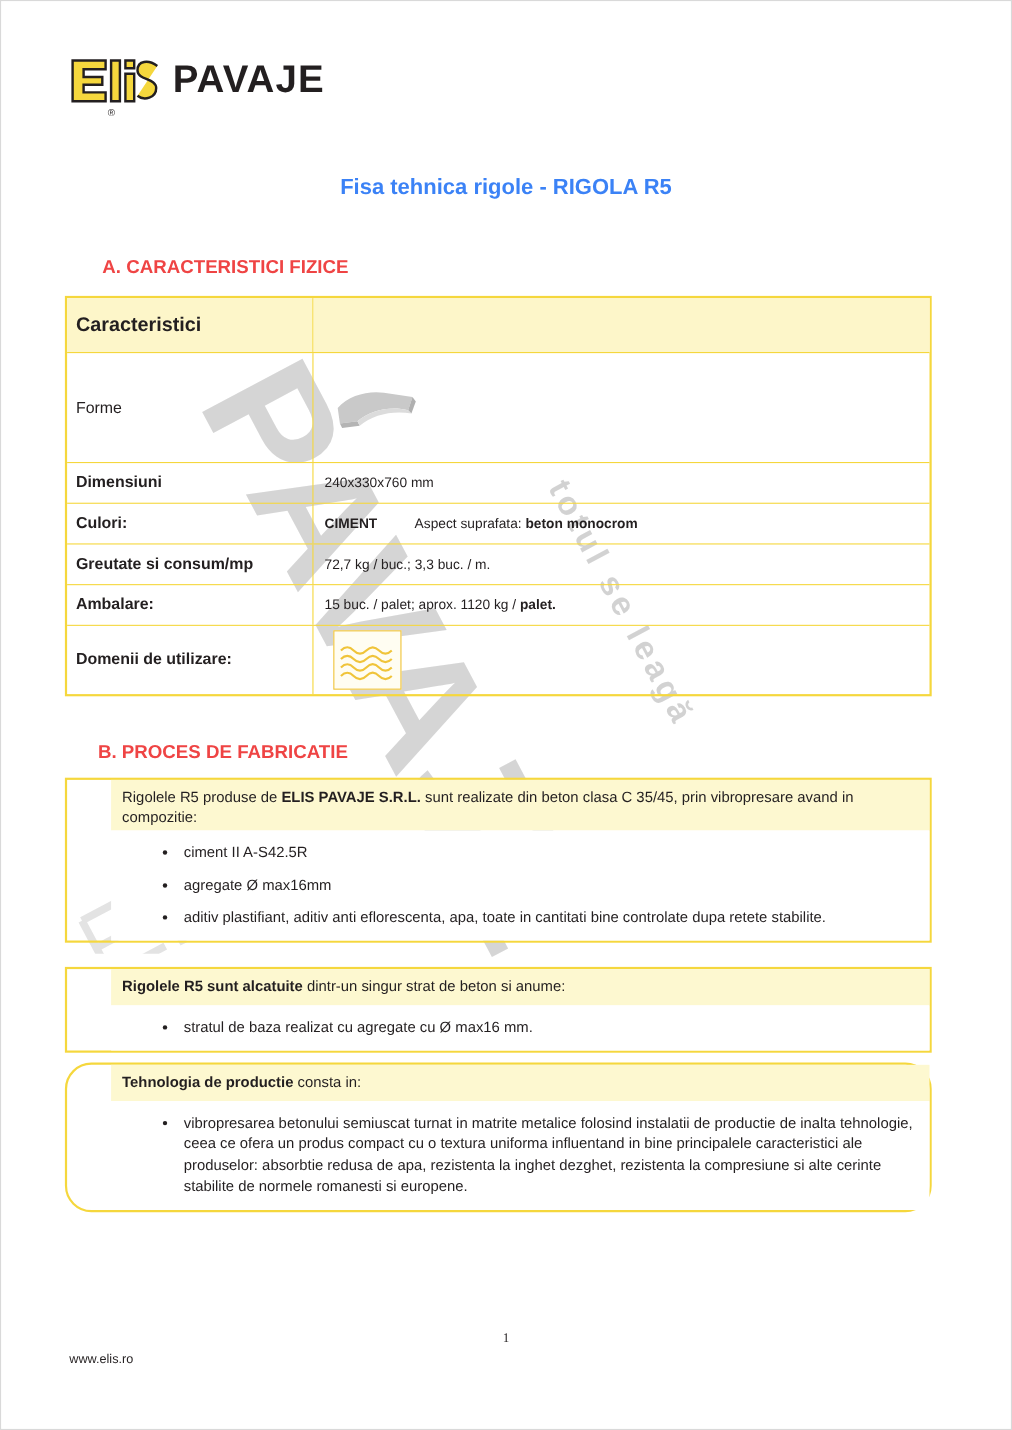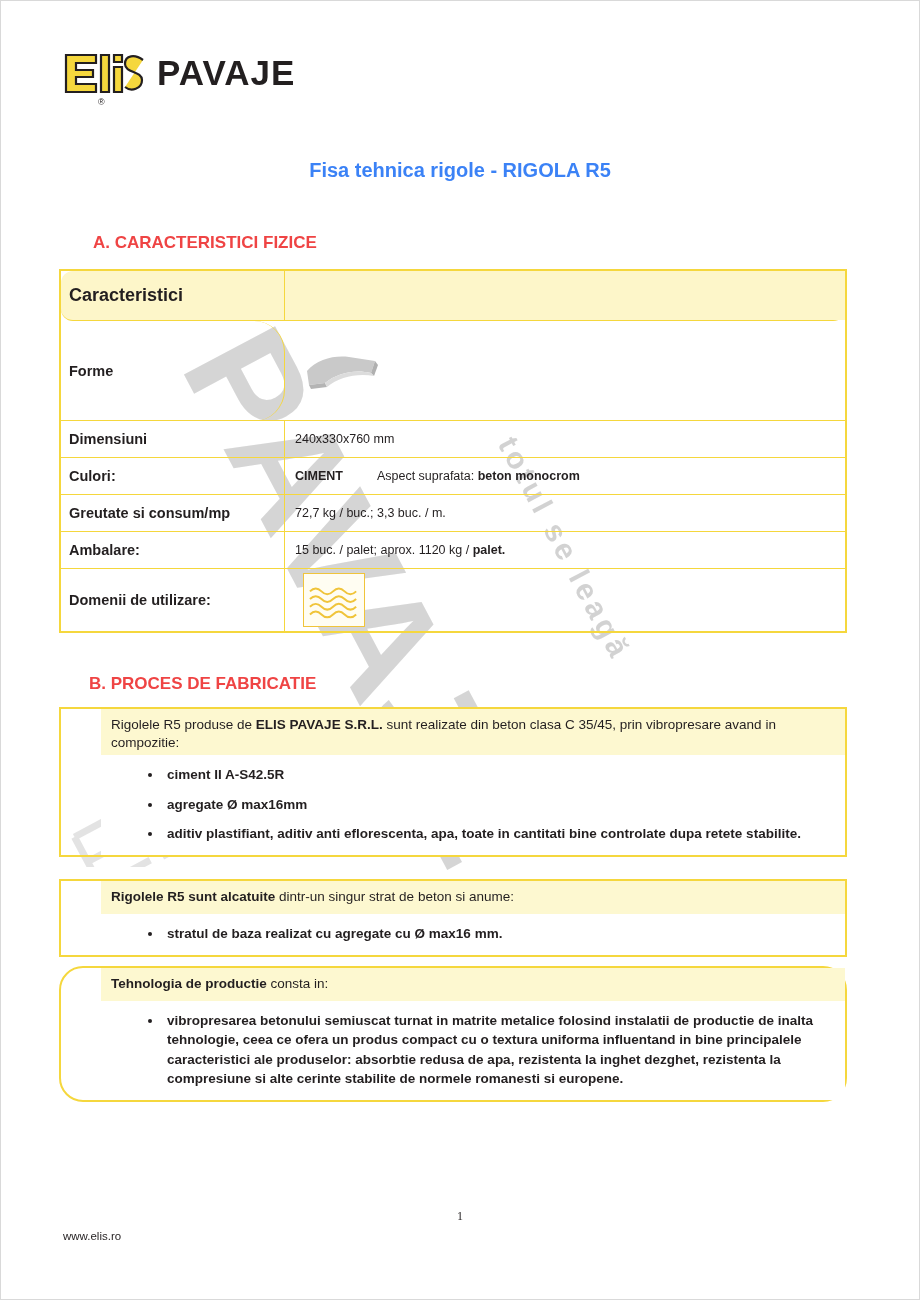--- a/index.html
+++ b/index.html
@@ -144,30 +144,30 @@
     font-size: 14.5px;
     font-weight: bold;
   }
   .tcell-r {
     flex: 1;
     padding: 10px 0 10px 10px;
     display: flex;
     align-items: center;
     font-size: 12.5px;
   }
-  .head-row { background: #fdf6c9; border-radius: 12px; }
+  .head-row { background: #fdf6c9; }
   .head-row .tcell-l { font-size: 18px; padding: 14px 0 14px 8px; }
   .head-row .tcell-r { background: #fdf6c9; }
   .row-forme { height: 100px; }
   .row-forme .tcell-l,
   .row-forme .tcell-r { height: 100px; }
   .row-dom { height: 62px; }
   .row-dom .tcell-l,
   .row-dom .tcell-r { height: 62px; }
-  .cell-plain { font-weight: bold; border-radius: 31px; }
+  .cell-plain { font-weight: normal; }
   .strong { font-weight: bold; }
   .sp { display: inline-block; width: 34px; }
 
   .shape-svg { width: 80px; height: 52px; margin-left: 6px; }
   .dom-icon {
     width: 62px; height: 54px;
     border: 1px solid #f0c43a;
     background: #fffdf2;
     margin-left: 8px;
     display: block;
@@ -194,21 +194,20 @@
   }
   ul.blist {
     margin: 4px 0 2px 0;
     padding-left: 52px;
   }
   ul.blist li {
     font-size: 13.5px;
     line-height: 1.42;
     margin-bottom: 10px;
     padding-left: 4px;
-    font-weight: bold;
   }
   ul.blist li:last-child { margin-bottom: 2px; }
   #box1 { top: 706px; }
   #box1 .ybox-head { padding-bottom: 3px; }
   #box2 { top: 878px; }
   #box3 { top: 965px; border-radius: 24px; }
   #box3 ul.blist li { margin-bottom: 0; }
 
   
   .page-num {

